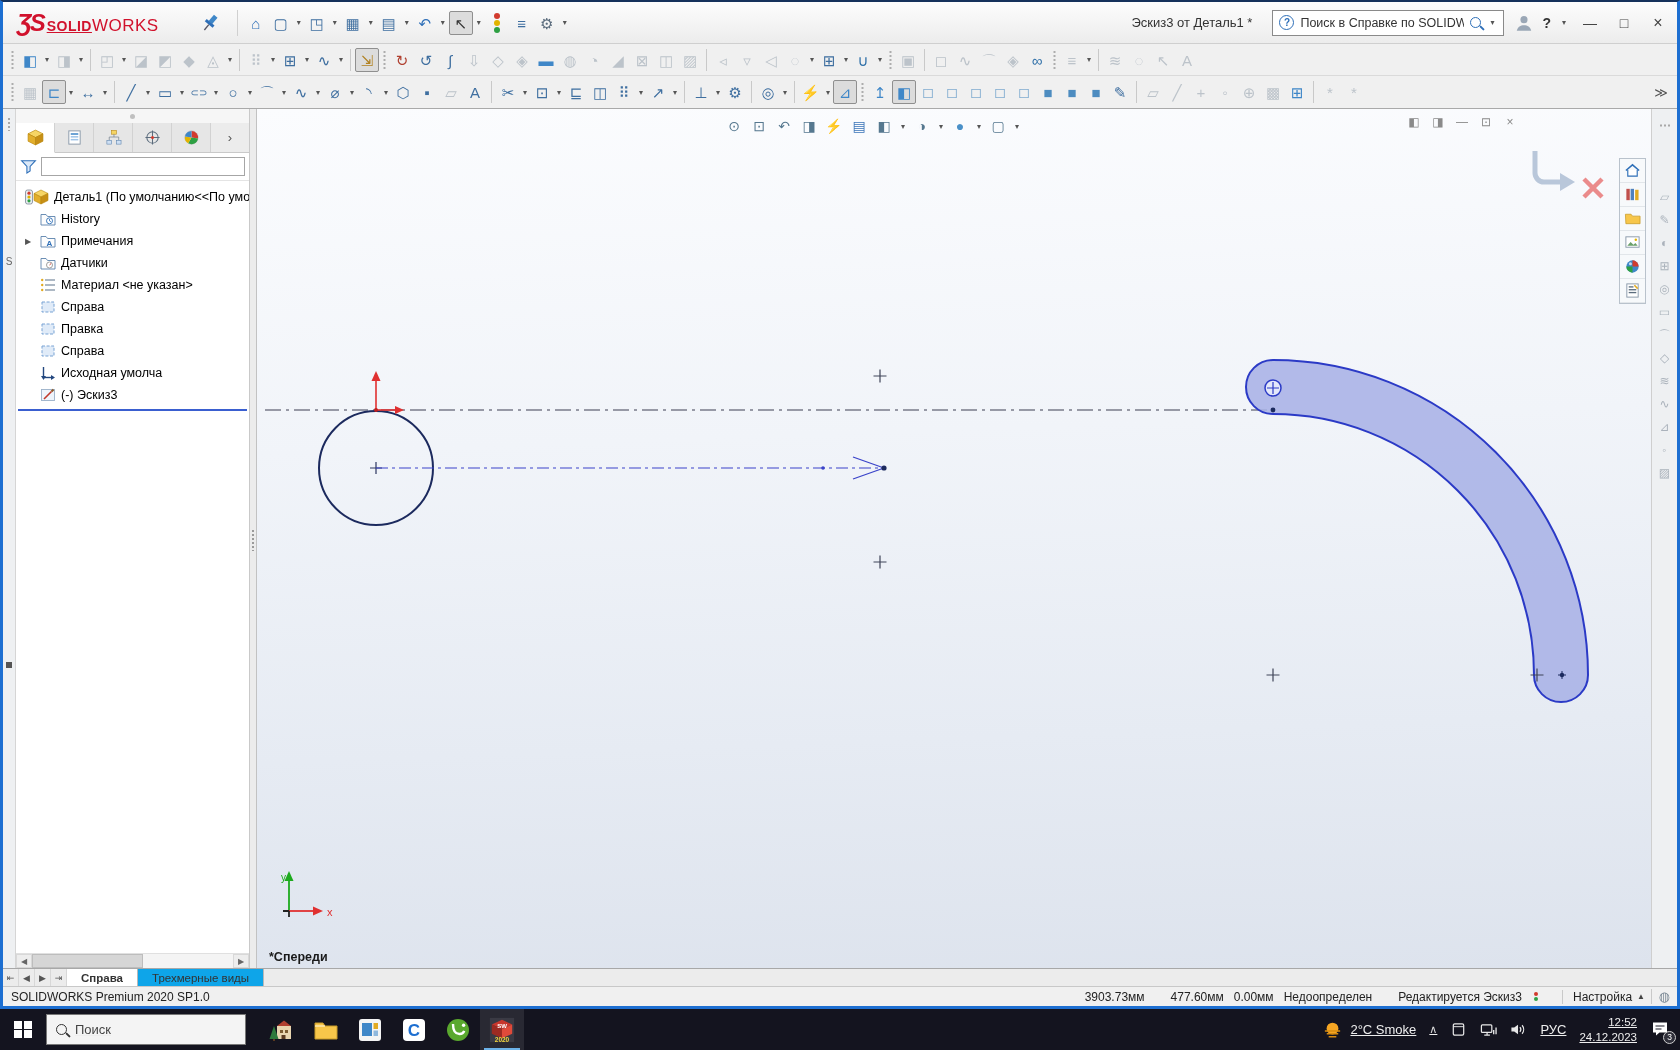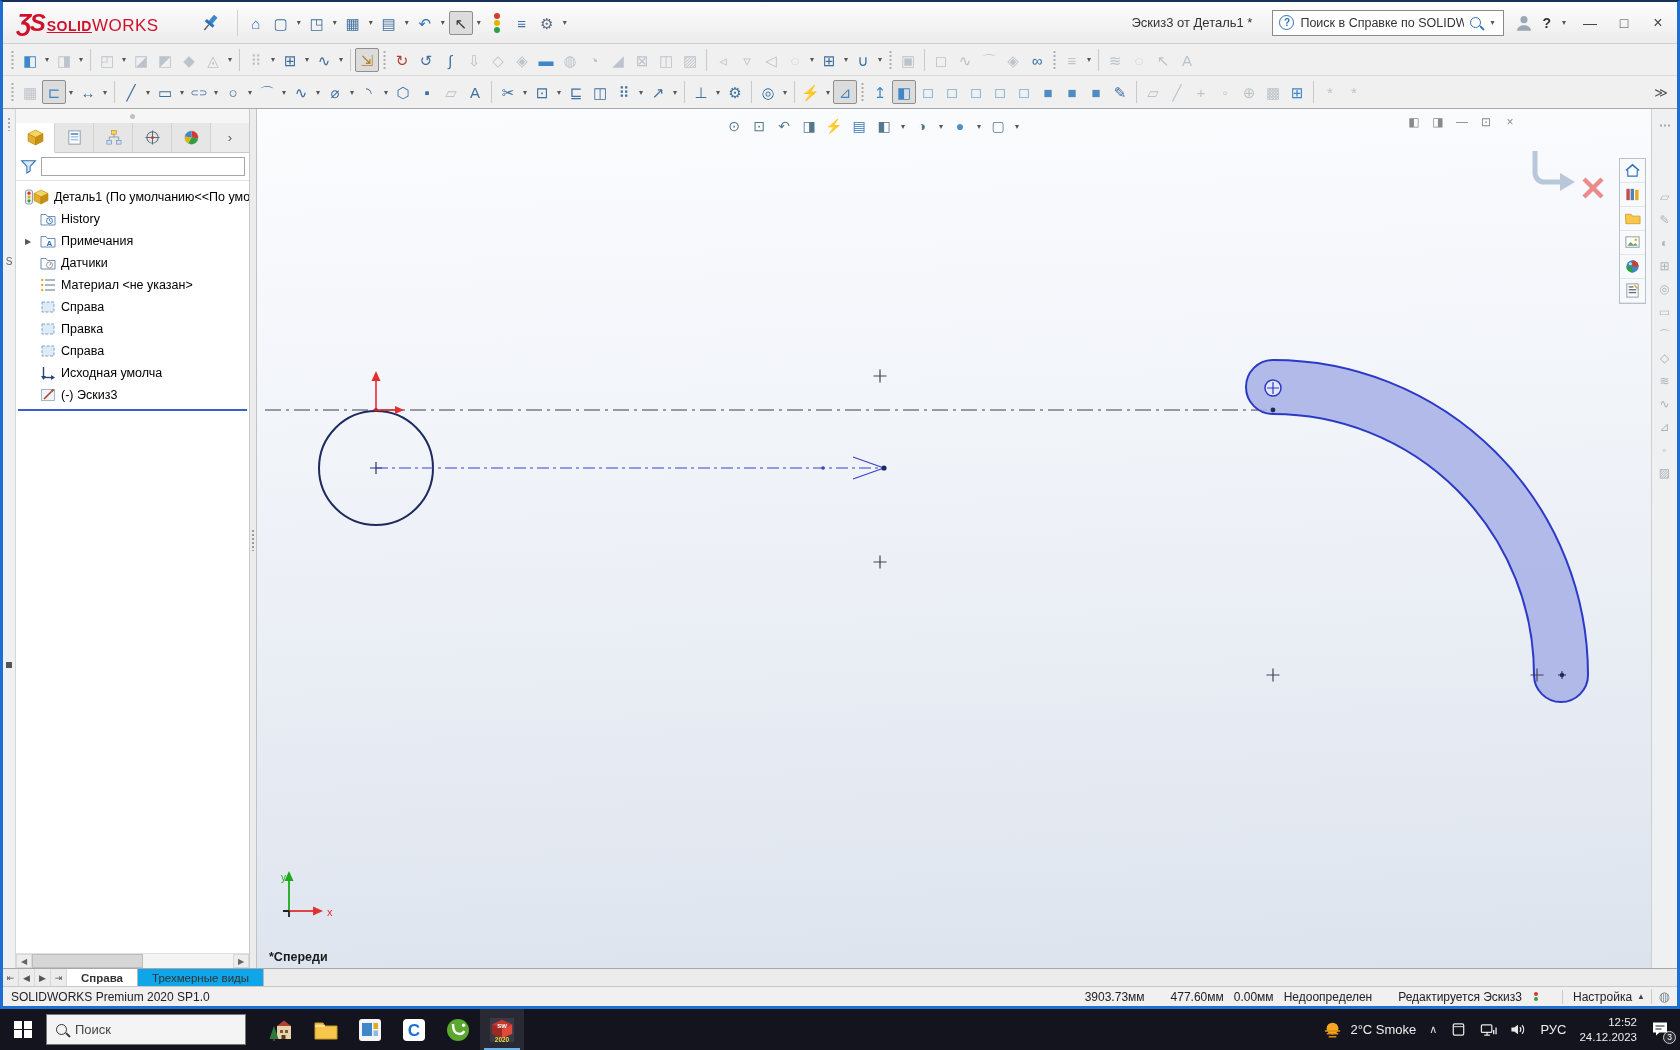--- a/index.html
+++ b/index.html
@@ -107,21 +107,21 @@
   #statusbar .sb-coords .tight{margin-right:10px;}
   .traffic-xs{display:inline-flex;flex-direction:column;gap:1px;margin:0 14px 0 2px;}
   .traffic-xs i{width:4px;height:4px;border-radius:50%;display:block;}
   .traffic-xs i:nth-child(1){background:#d23b2e;}.traffic-xs i:nth-child(2){background:#2ea043;}
   .sb-div{width:1px;height:14px;background:#c9c9c9;margin:0 10px;}
   #sb-settings{display:flex;align-items:center;gap:5px;margin-right:6px;}
   #sb-settings .tri{font-size:8px;color:#444;}
   #sb-globe{width:26px;text-align:center;color:#7a8894;font-size:13px;border-left:1px solid #c9c9c9;}
 
   
-  #taskbar{height:41px;background:#14141f;display:flex;align-items:center;flex:0 0 auto;color:#eee;}
+  #taskbar{height:41px;background:#14141f;display:flex;align-items:center;flex:0 0 auto;color:#eee;text-decoration:underline;}
   #start{width:46px;height:41px;display:flex;align-items:center;justify-content:center;cursor:default;}
   #start .winlogo{display:grid;grid-template-columns:8px 8px;grid-template-rows:8px 8px;gap:1.5px;}
   #start .winlogo i{background:#fff;display:block;}
   #tb-search{width:200px;height:31px;background:#f4f4f4;border:1px solid #777;display:flex;align-items:center;gap:8px;padding:0 9px;color:#444;flex:0 0 auto;}
   #tb-search .ph{font-size:13px;color:#444;}
   #tb-search .mag{border-color:#333;}
   #tb-search .mag::after{background:#333;}
   #tb-apps{display:flex;align-items:stretch;margin-left:14px;height:41px;}
   .tb-app{width:44px;display:flex;align-items:center;justify-content:center;position:relative;cursor:default;}
   .tb-app svg{width:26px;height:26px;}

